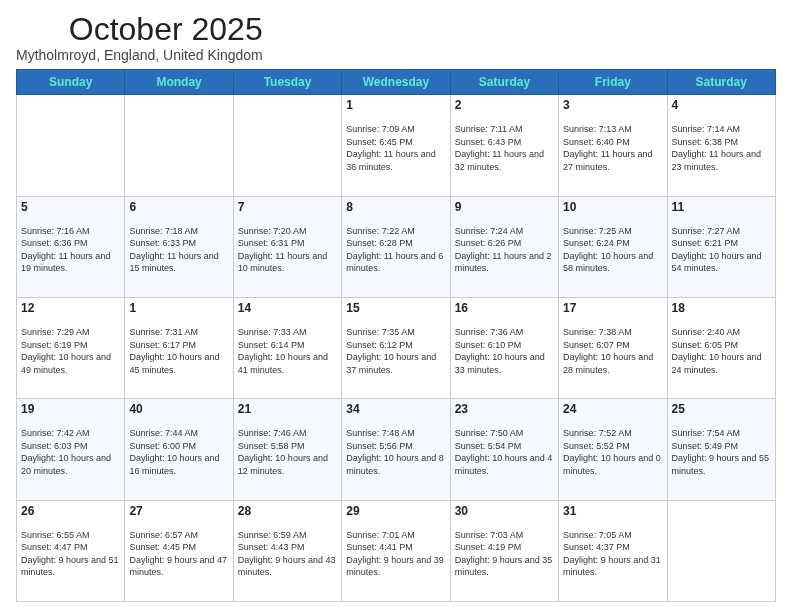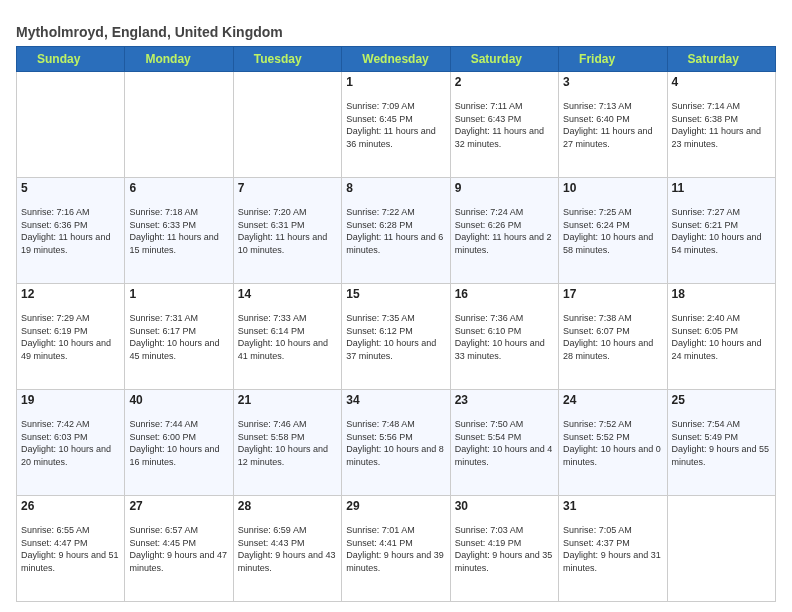--- a/index.html
+++ b/index.html
@@ -53,37 +53,36 @@
     }
     .month-title {
       font-size: 32px;
       font-weight: 300;
       color: #222;
       line-height: 1.1;
     }
     .location {
       font-size: 14px;
       color: #444;
-      margin-top: 12px;
-      font-weight: bold;
+      margin-top: 0;
     }
     .calendar {
       flex: 1;
       border: 1px solid #ccc;
       border-collapse: collapse;
       width: 100%;
       table-layout: fixed;
     }
     .calendar th {
       background: #2a6ebb;
-      color: #bef264;
+      color: #5eead4;
       font-size: 12px;
       font-weight: bold;
       padding: 5px 20px;
-      text-align: left;
+      text-align: center;
       border: 1px solid #1e5aa0;
     }
     .calendar td {
       vertical-align: top;
       border: 1px solid #ccc;
       padding: 3px 4px;
       font-size: 9.5px;
       color: #333;
       height: 88px;
     }
@@ -110,20 +109,21 @@
       background: #ffffff;
     }
     th { background: #2a6ebb !important; }
   </style>
 </head>
 <body>
 
 <div class="page">
   <div class="header">
     <div class="title-block">
+      <div class="month-title">October 2025</div>
       <div class="location">Mytholmroyd, England, United Kingdom</div>
     </div>
   </div>
 
   <table class="calendar">
     <thead>
       <tr>
         <th>Sunday</th>
         <th>Monday</th>
         <th>Tuesday</th>

